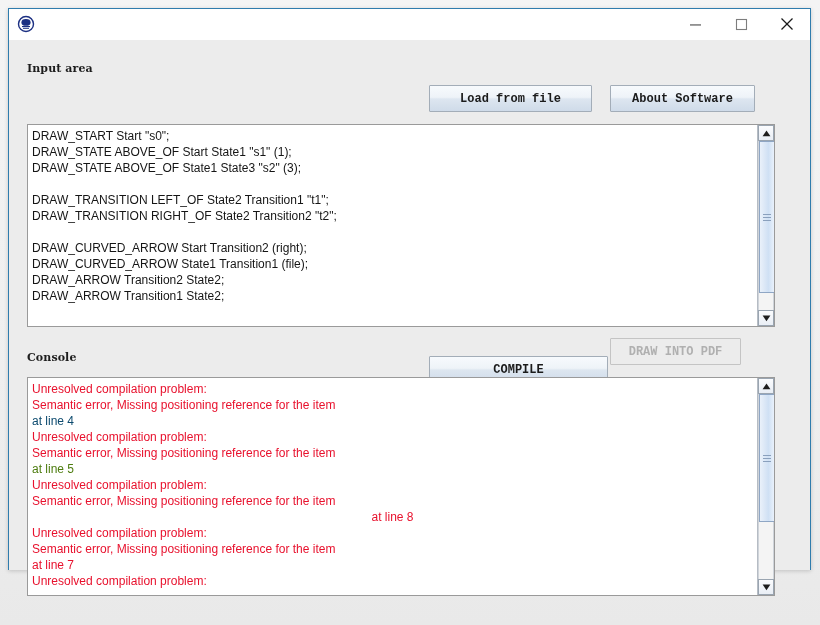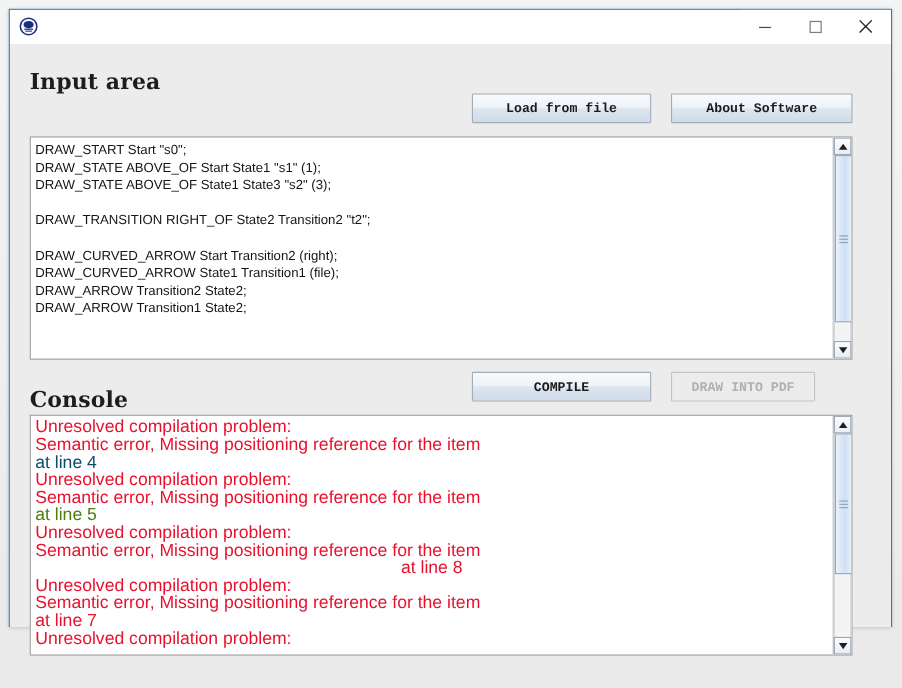--- a/index.html
+++ b/index.html
@@ -73,21 +73,21 @@
     position: relative;
     height: 530px;
     background: #ececec;
     box-sizing: border-box;
   }
 
   .section-head {
     position: absolute;
     font-family: "DejaVu Serif", "Liberation Serif", serif;
     font-weight: bold;
-    font-size: 20px;
+    font-size: 11px;
     color: #1d1d1d;
     letter-spacing: 0.1px;
   }
 
   
   .sw-btn {
     position: absolute;
     box-sizing: border-box;
     height: 27px;
     border: 1px solid #a3adb8;
@@ -127,21 +127,21 @@
   }
   .code-line {
     font-family: "Liberation Sans", sans-serif;
     font-size: 12px;
     line-height: 16px;
     color: #151515;
     white-space: pre;
   }
   .err-line {
     font-family: "Liberation Sans", sans-serif;
-    font-size: 16px;
+    font-size: 12px;
     line-height: 16px;
     color: #e8112d;
     white-space: pre;
   }
 
   
   .vscroll {
     position: absolute;
     top: 0;
     right: 0;
@@ -231,29 +231,30 @@
         </button>
       </div>
     </div>
 
     <div class="client">
 
       <div class="section-head" style="left:18px; top:22px;">Input area</div>
 
       <button class="sw-btn" style="left:420px; top:45px; width:163px;">Load from file</button>
 
-      <button class="sw-btn" style="left:601px; top:45px; width:165px;">About Software</button>
+      <button class="sw-btn" style="left:601px; top:45px; width:145px;">About Software</button>
 
       <div class="pane" style="left:18px; top:84px; width:748px; height:203px;">
         <div class="pane-inner">
           <div id="input-lines">
               <div class="code-line">DRAW_START Start "s0";</div>
               <div class="code-line">DRAW_STATE ABOVE_OF Start State1 "s1" (1);</div>
               <div class="code-line">DRAW_STATE ABOVE_OF State1 State3 "s2" (3);</div>
               <div class="code-line">&nbsp;</div>
+              <div class="code-line">DRAW_TRANSITION LEFT_OF State2 Transition1 "t1";</div>
               <div class="code-line">DRAW_TRANSITION RIGHT_OF State2 Transition2 "t2";</div>
               <div class="code-line">&nbsp;</div>
               <div class="code-line">DRAW_CURVED_ARROW Start Transition2 (right);</div>
               <div class="code-line">DRAW_CURVED_ARROW State1 Transition1 (file);</div>
               <div class="code-line">DRAW_ARROW Transition2 State2;</div>
               <div class="code-line">DRAW_ARROW Transition1 State2;</div>
             </div>
         </div>
         <div class="vscroll">
           <div class="sb-arrow up">
@@ -273,21 +274,21 @@
           <div class="sb-arrow down">
             <svg width="9" height="7" viewBox="0 0 9 7">
                 <polygon points="4.5,6.2 0.6,0.6 8.4,0.6" fill="#1e1e1e"></polygon>
               </svg>
           </div>
         </div>
       </div>
 
       <div class="section-head" style="left:18px; top:311px;">Console</div>
 
-      <button class="sw-btn" style="left:420px; top:298px; width:163px;">COMPILE</button>
+      <button class="sw-btn" style="left:420px; top:316px; width:179px;">COMPILE</button>
 
       <button class="sw-btn disabled" style="left:601px; top:298px; width:131px;" disabled="">DRAW INTO PDF</button>
 
       <div class="pane" style="left:18px; top:337px; width:748px; height:219px;">
         <div class="pane-inner">
           <div id="console-lines">
               <div class="err-line" style="color: rgb(232, 17, 45);">Unresolved compilation problem:</div>
               <div class="err-line" style="color: rgb(232, 17, 45);">Semantic error, Missing positioning reference for the item</div>
               <div class="err-line" style="color: #0c4a6e;">at line 4</div>
               <div class="err-line" style="color: rgb(232, 17, 45);">Unresolved compilation problem:</div>

